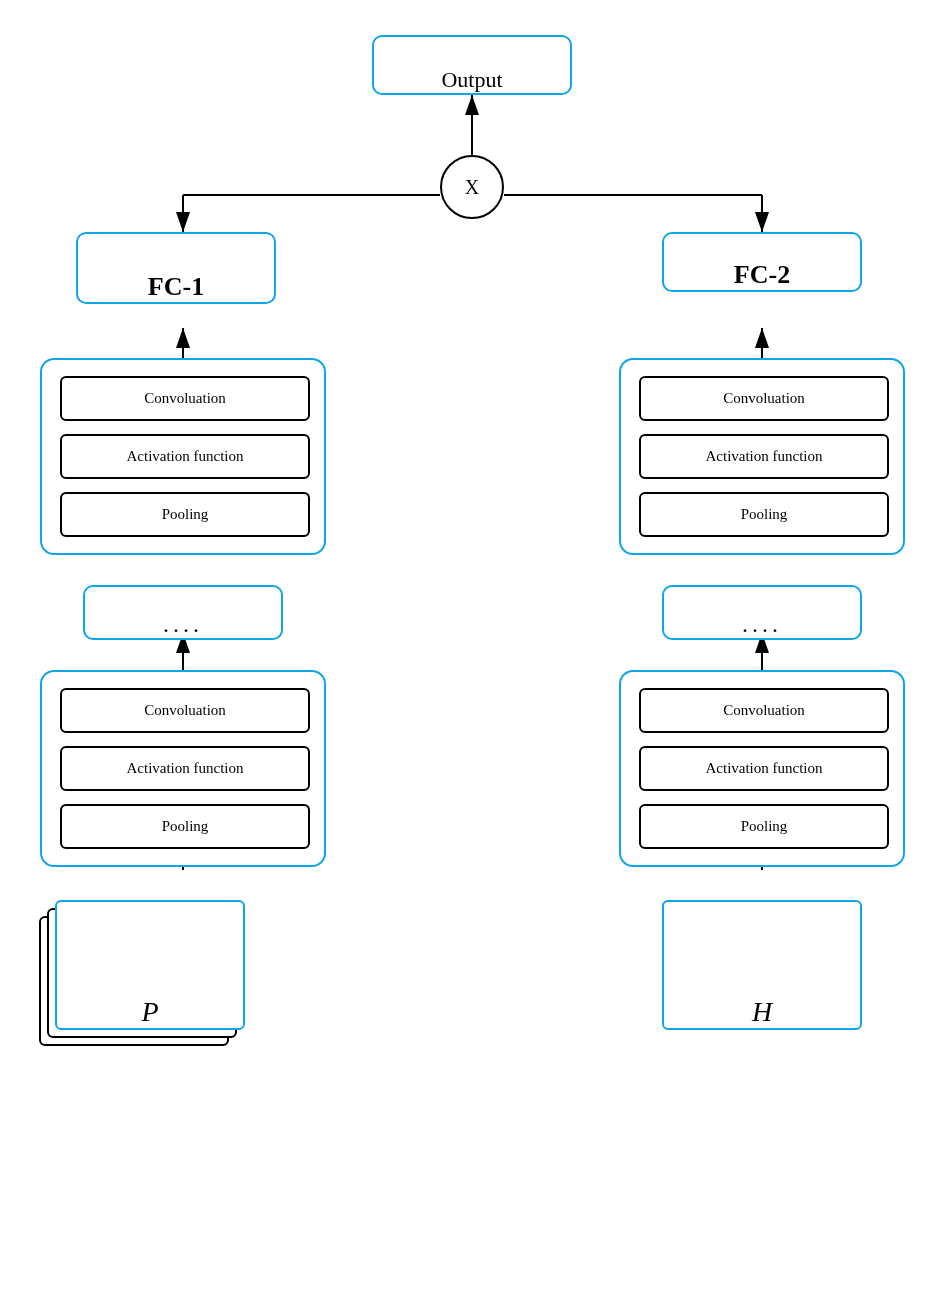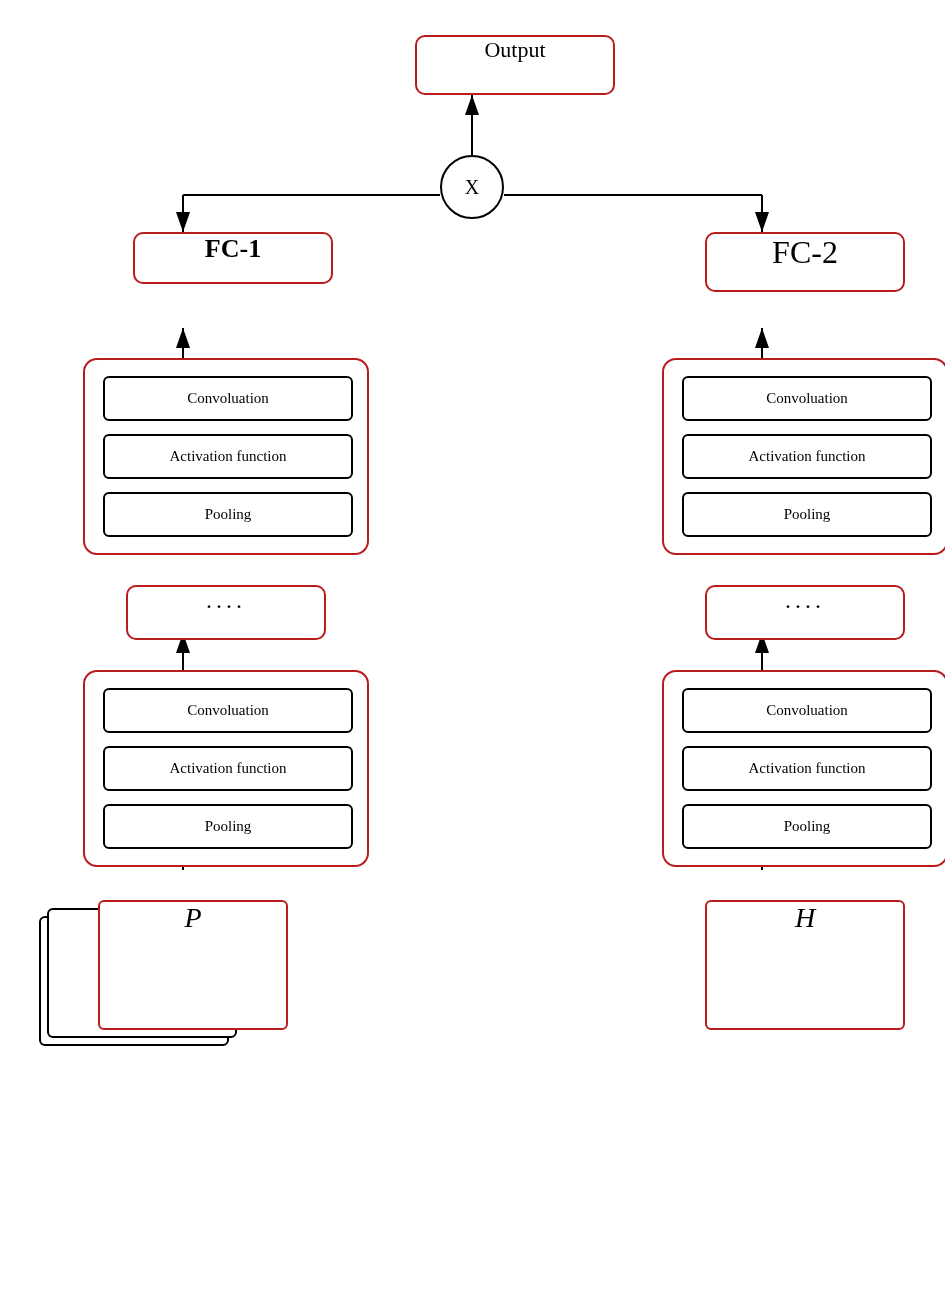--- a/index.html
+++ b/index.html
@@ -14,29 +14,28 @@
 
     .diagram {
       width: 945px;
       height: 1303px;
       position: relative;
     }
 
     
     .box {
       position: absolute;
-      border: 2px solid #b91c1c;
+      border: 2px solid #0ea5e9;
       border-radius: 10px;
       background: #fff;
       display: flex;
-      align-items: flex-start;
+      align-items: flex-end;
       justify-content: center;
       font-size: 22px;
       text-align: center;
-      margin-left: 43px;
     }
 
     .box-inner {
       position: absolute;
       border: 2px solid #000;
       border-radius: 6px;
       background: #fff;
       display: flex;
       align-items: center;
       justify-content: center;
@@ -113,26 +112,26 @@
   </svg>
 
   <div class="box" style="left:372px; top:35px; width:200px; height:60px;">
     <span>Output</span>
   </div>
 
   <div class="circle-node" style="left:440px; top:155px; width:64px; height:64px;">
     <span>X</span>
   </div>
 
-  <div class="box" style="left:90px; top:232px; width:200px; height:52px;">
+  <div class="box" style="left:76px; top:232px; width:200px; height:72px;">
     <span style="font-size:26px;font-weight:bold;">FC-1</span>
   </div>
 
   <div class="box" style="left:662px; top:232px; width:200px; height:60px;">
-    <span style="font-size:32px;font-weight:normal;">FC-2</span>
+    <span style="font-size:26px;font-weight:bold;">FC-2</span>
   </div>
 
   <div class="box" style="left:40px; top:358px; width:286px; height:197px; border-radius:14px;">
 
     <div class="box-inner" style="left:18px; top:16px; width:250px; height:45px;">
       <span>Convoluation</span>
     </div>
 
     <div class="box-inner" style="left:18px; top:74px; width:250px; height:45px;">
       <span>Activation function</span>

